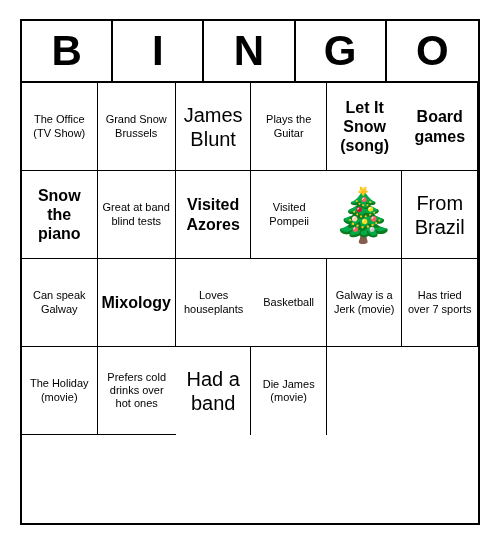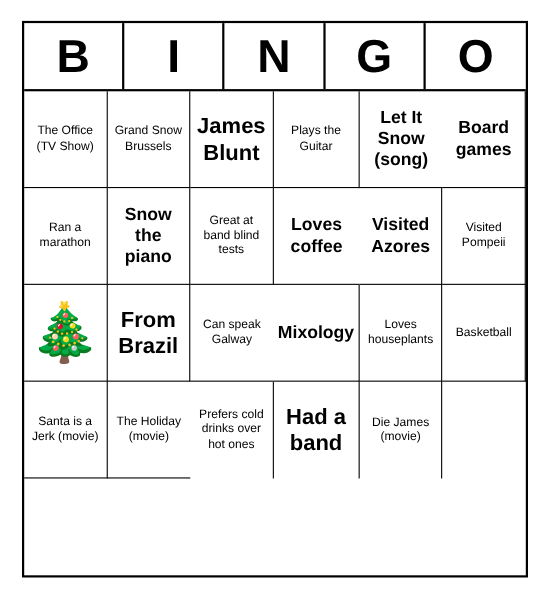--- a/index.html
+++ b/index.html
@@ -49,21 +49,21 @@
       line-height: 1.2;
     }
     .bingo-cell:nth-child(5n) {
       border-right: none;
     }
     .bingo-grid .bingo-cell:nth-child(n+21) {
       border-bottom: none;
     }
     .bingo-cell.large-text {
       font-size: 20px;
-      font-weight: bold;
+      font-weight: normal;
     }
     .bingo-cell.medium-text {
       font-size: 16px;
       font-weight: bold;
     }
     .bingo-cell.small-text {
       font-size: 11px;
     }
     .tree-icon {
       font-size: 52px;
@@ -93,31 +93,25 @@
       </div>
       <div class="bingo-cell small-text">
         <span>Plays the Guitar</span>
       </div>
       <div class="bingo-cell medium-text">
         <span>Let It Snow (song)</span>
       </div>
       <div class="bingo-cell medium-text">
         <span>Board games</span>
       </div>
-      <div class="bingo-cell small-text">
-        <span>Ran a marathon</span>
-      </div>
       <div class="bingo-cell medium-text">
         <span>Snow the piano</span>
       </div>
       <div class="bingo-cell small-text">
         <span>Great at band blind tests</span>
-      </div>
-      <div class="bingo-cell medium-text">
-        <span>Loves coffee</span>
       </div>
       <div class="bingo-cell medium-text">
         <span>Visited Azores</span>
       </div>
       <div class="bingo-cell small-text">
         <span>Visited Pompeii</span>
       </div>
       <div class="bingo-cell">
         <span class="tree-icon">🎄</span>
       </div>
@@ -130,21 +124,24 @@
       <div class="bingo-cell medium-text">
         <span>Mixology</span>
       </div>
       <div class="bingo-cell small-text">
         <span>Loves houseplants</span>
       </div>
       <div class="bingo-cell small-text">
         <span>Basketball</span>
       </div>
       <div class="bingo-cell small-text">
-        <span>Santa is a Jerk (movie)</span>
+        <span>Galway is a Jerk (movie)</span>
+      </div>
+      <div class="bingo-cell small-text">
+        <span>Has tried over 7 sports</span>
       </div>
       <div class="bingo-cell small-text">
         <span>The Holiday (movie)</span>
       </div>
       <div class="bingo-cell small-text">
         <span>Prefers cold drinks over hot ones</span>
       </div>
       <div class="bingo-cell large-text">
         <span>Had a band</span>
       </div>

